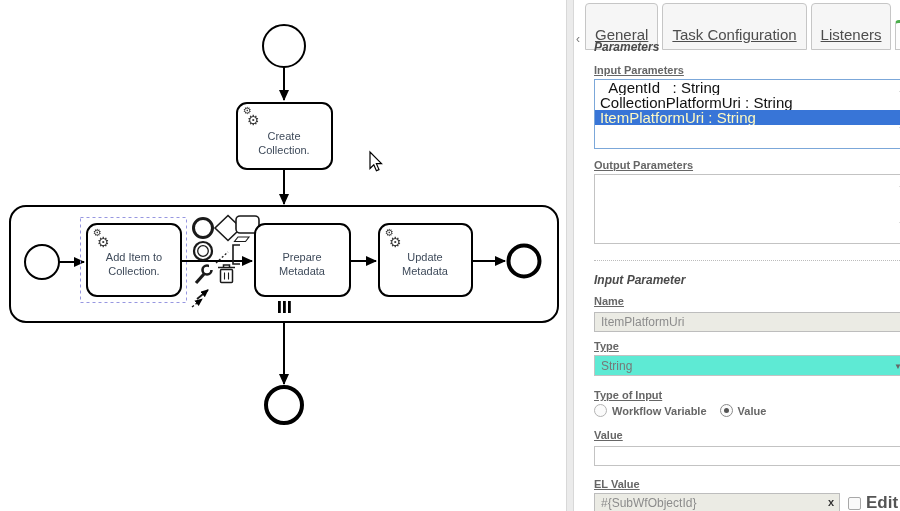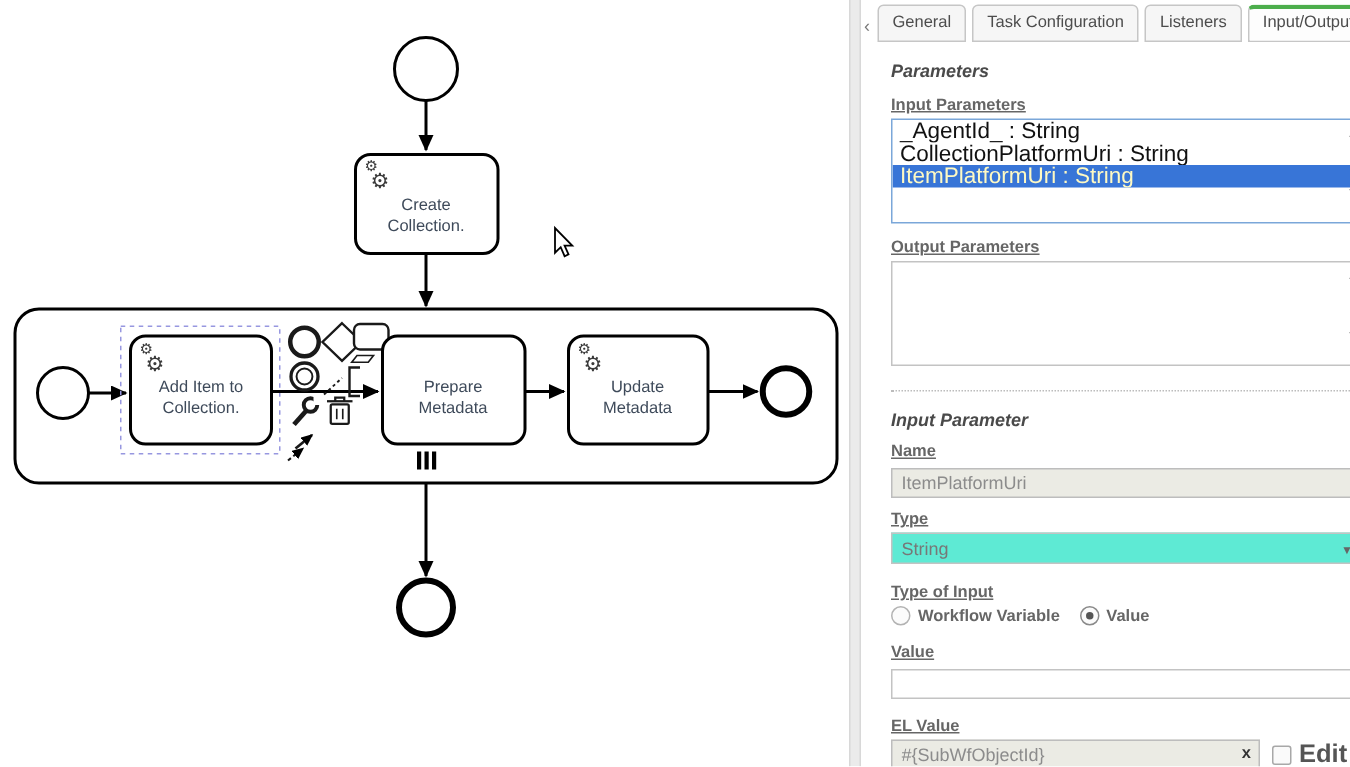--- a/index.html
+++ b/index.html
@@ -13,22 +13,22 @@
   svg text.gear { font-family:"DejaVu Sans",sans-serif; fill:#3b3b3b; }
 
   
   .right-panel { position:absolute; left:566px; top:0; width:334px; height:511px;
                  background:#fff; overflow:hidden; }
   .gutter { position:absolute; left:0; top:0; width:8px; height:511px;
             background:#ebebeb; border-left:1px solid #d8d8d8; border-right:1px solid #d8d8d8; }
 
   .tabs { position:absolute; left:9px; top:3px; display:flex; align-items:flex-end; gap:4px; white-space:nowrap; }
   .tab-scroll { font-size:12px; color:#777; padding:4px 1px; }
-  .tab { font-size:11px; color:#4d4d4d; background:#f6f6f6; border:1px solid #c6c6c6;
-         border-radius:4px 4px 0 0; padding:5px 9px 6px 9px; cursor:default; }
+  .tab { font-size:15px; color:#4d4d4d; background:#f6f6f6; border:1px solid #c6c6c6;
+         border-radius:4px 4px 0 0; padding:22px 9px 6px 9px; cursor:default;text-decoration:underline; }
   .tab.active { background:#fdfdfd; border-top:3px solid #4cae4c; padding-top:3px; }
 
   .content { position:absolute; left:28px; top:34px; width:316px; }
   h3.sect { font-size:12px; font-weight:bold; font-style:italic; color:#4a4a4a; margin-top:6px; }
   .lbl { font-size:11px; font-weight:bold; color:#666; margin-top:10px; margin-bottom:3px;text-decoration:underline; }
 
   .listbox { position:relative; width:100%; height:70px; background:#fff;
              border:1px solid #7ba7d9; overflow:hidden; }
   .listbox.plain { border:1px solid #c3c3c3; }
   .li-row { font-size:15px; color:#111; line-height:15px; padding:0 18px 0 5px;

